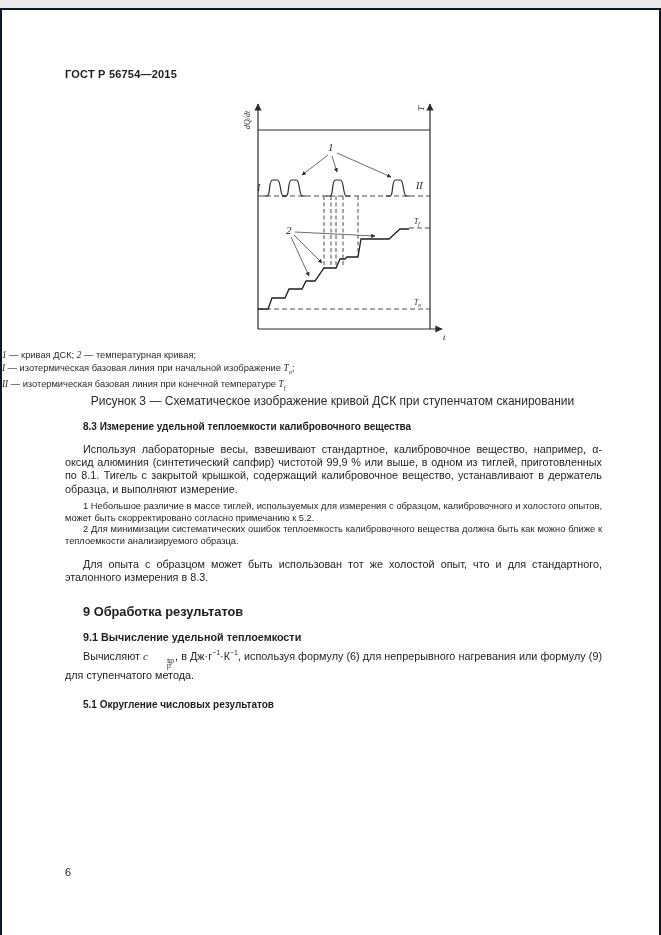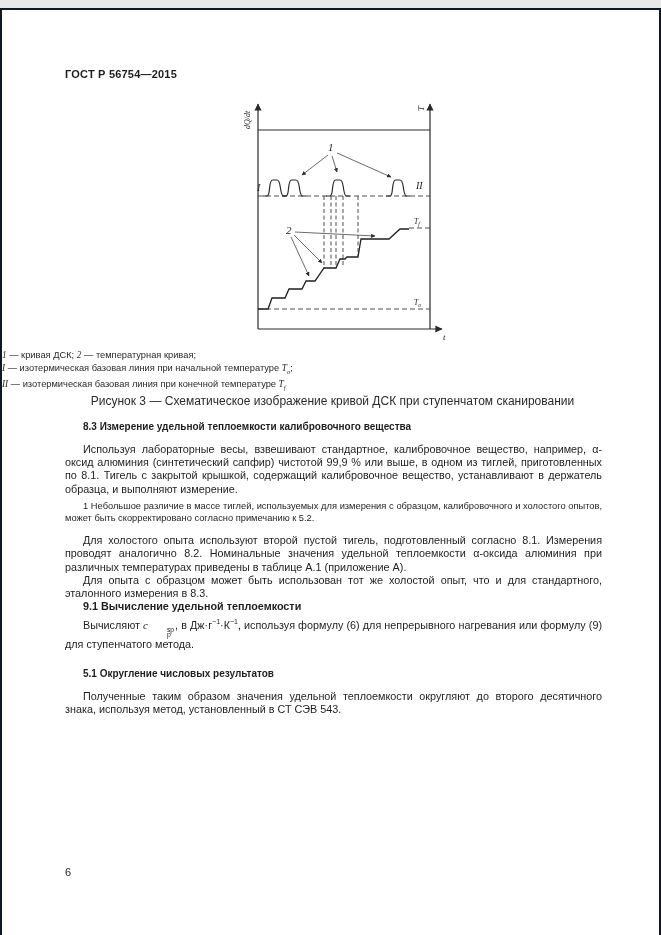--- a/index.html
+++ b/index.html
@@ -109,47 +109,47 @@
 
       <text x="58" y="136" font-size="11">2</text>
       <line x1="67" y1="134" x2="147" y2="138" stroke="#2a2a2a" stroke-width="0.7" marker-end="url(#ah)"></line>
       <line x1="66" y1="137" x2="94" y2="165" stroke="#2a2a2a" stroke-width="0.7" marker-end="url(#ah)"></line>
       <line x1="63" y1="139" x2="81" y2="178" stroke="#2a2a2a" stroke-width="0.7" marker-end="url(#ah)"></line>
     </svg>
   </div>
 
   <div class="fig-caption">
     <div><span class="sym">1</span><span> — кривая ДСК; </span><span class="sym">2</span><span> — температурная кривая;</span></div>
-    <div><span class="sym">I</span><span> — изотермическая базовая линия при начальной температуре </span><span class="sym"><span>T</span><sub>о</sub></span><span>;</span></div>
+    <div><span class="sym">I</span><span> — изотермическая базовая линия при начальной изображение </span><span class="sym"><span>T</span><sub>о</sub></span><span>;</span></div>
     <div><span class="sym">II</span><span> — изотермическая базовая линия при конечной температуре </span><span class="sym"><span>T</span><sub>f</sub></span></div>
   </div>
 
   <div class="fig-title">Рисунок 3 — Схематическое изображение кривой ДСК при ступенчатом сканировании</div>
 
   <div class="content">
 
     <h3 class="sec first">8.3 Измерение удельной теплоемкости калибровочного вещества</h3>
     <p>Используя лабораторные весы, взвешивают стандартное, калибровочное вещество, например, α-оксид алюминия (синтетический сапфир) чистотой 99,9 % или выше, в одном из тиглей, приготовленных по 8.1. Тигель с закрытой крышкой, содержащий калибровочное вещество, устанавливают в держатель образца, и выполняют измерение.</p>
 
     <div class="notes">
       <p>1 Небольшое различие в массе тиглей, используемых для измерения с образцом, калибровочного и холостого опытов, может быть скорректировано согласно примечанию к 5.2.</p>
+      <p>2 Для минимизации систематических ошибок теплоемкость калибровочного вещества должна быть как можно ближе к теплоемкости анализируемого образца.</p>
     </div>
 
     <div class="gap10"></div>
-    <p>Для холостого опыта используют второй пустой тигель, подготовленный согласно 8.1. Измерения проводят аналогично 8.2. Номинальные значения удельной теплоемкости α-оксида алюминия при различных температурах приведены в таблице А.1 (приложение А).</p>
 
     <p>Для опыта с образцом может быть использован тот же холостой опыт, что и для стандартного, эталонного измерения в 8.3.</p>
 
+    <h2 class="sec9">9 Обработка результатов</h2>
 
     <h3 class="sub-sec">9.1 Вычисление удельной теплоемкости</h3>
     <p><span>Вычисляют </span><span class="csym">c</span><span class="supsub">
           <span>sp</span>
           <span>p</span>
         </span><span>, в Дж·г</span><sup>−1</sup><span>·К</span><sup>−1</sup><span>, используя формулу (6) для непрерывного нагревания или формулу (9) для ступенчатого метода.</span></p>
 
     <h3 class="sec">5.1 Округление числовых результатов</h3>
-    <p>Полученные таким образом значения удельной теплоемкости округляют до второго десятичного знака, используя метод, установленный в СТ СЭВ 543.</p>
 
   </div>
 
   <div class="page-num">6</div>
 
 </div>
 
 </body></html>

